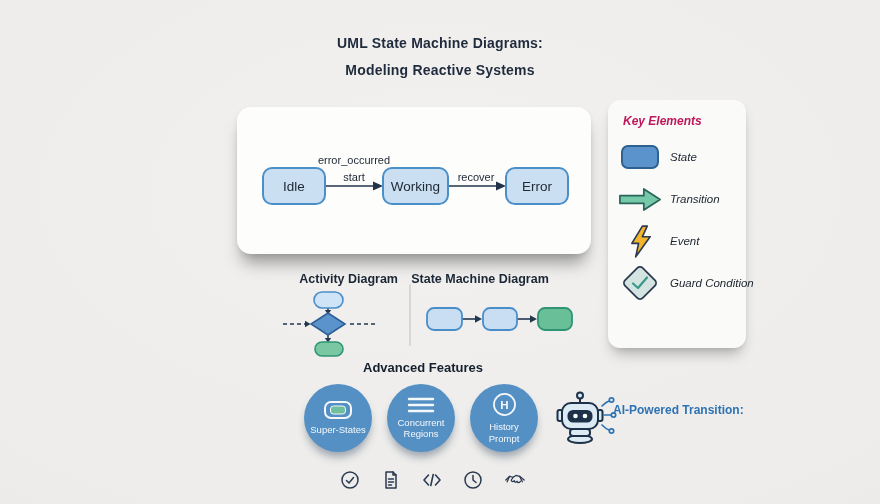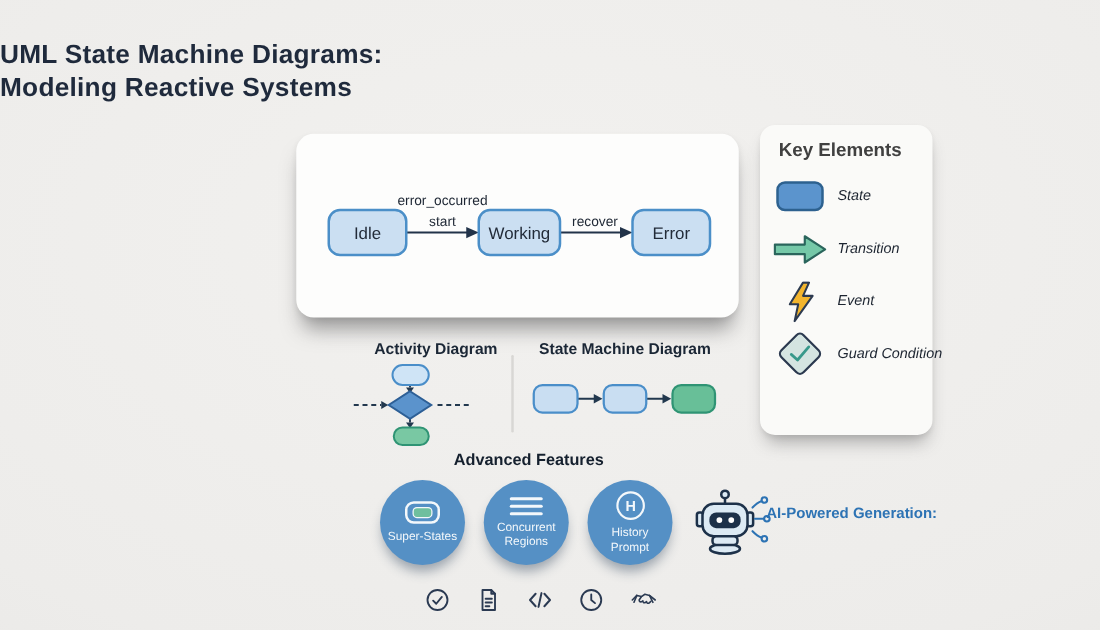--- a/index.html
+++ b/index.html
@@ -8,37 +8,37 @@
     font-family:"Liberation Sans",sans-serif;
     -webkit-font-smoothing:antialiased;
   }
   .canvas{
     position:relative;width:880px;height:504px;
     background:radial-gradient(130% 130% at 50% 38%, #f2f1ef 0%, #edecea 55%, #e4e3e1 100%);
   }
   .abs{position:absolute;}
   
   .page-title{
-    left:0;right:0;top:30px;
-    font-size:21px;font-weight:bold;color:#1f2a3c;line-height:27px;letter-spacing:.2px;
+    left:0;right:0;top:30px;text-align:center;
+    font-size:14px;font-weight:bold;color:#1f2a3c;line-height:27px;letter-spacing:.2px;
   }
   
   .main-card{
     left:237px;top:107px;width:354px;height:147px;
     background:#fdfdfc;border-radius:14px;
     box-shadow:0 14px 16px -5px rgba(70,70,72,.5), 0 2px 5px rgba(0,0,0,.07);
   }
   
   .legend-card{
     left:608px;top:100px;width:138px;height:248px;
     background:#fafaf8;border-radius:12px;
     box-shadow:0 10px 14px -5px rgba(70,70,72,.4), 0 2px 4px rgba(0,0,0,.06);
     padding:12px 0 0 10px;box-sizing:border-box;
   }
-  .legend-title{font-size:15px;font-weight:bold;color:#404040;padding-left:5px;line-height:18px;}
+  .legend-title{font-size:12px;font-weight:bold;color:#be185d;padding-left:5px;line-height:18px;font-style:italic;}
   .legend-row{display:flex;align-items:center;height:42px;font-style:italic;}
   .legend-icon-cell{width:44px;display:flex;justify-content:center;align-items:center;flex:0 0 44px;}
   .legend-label{font-size:11.5px;color:#1c2430;margin-left:8px;white-space:nowrap;}
   .state-swatch{width:38px;height:24px;border-radius:7px;background:#5b94cd;border:2px solid #2d618f;box-sizing:border-box;}
   
   .cmp-title{font-size:12.5px;font-weight:bold;color:#1b2736;text-align:center;}
   .divider{left:409px;top:284px;width:2px;height:62px;background:#d8d7d4;border-radius:1px;}
   
   .adv-title{left:353px;top:360px;width:140px;text-align:center;font-size:13px;font-weight:bold;color:#15202e;}
   .feature-circle{
@@ -129,21 +129,21 @@
           <rect x="7.5" y="7.5" width="25" height="25" rx="4" transform="rotate(45 20 20)" fill="#d4e4e1" stroke="#2c3a50" stroke-width="1.8"></rect>
           <polyline points="13,20.5 18,25 27,14.5" fill="none" stroke="#38998b" stroke-width="2.2" stroke-linecap="round" stroke-linejoin="round"></polyline>
         </svg>
       </span>
       <span class="legend-label">Guard Condition</span>
     </div>
 
   </div>
 
   <div class="abs cmp-title" style="left:258px;top:272px;width:140px;text-align:right;">Activity Diagram</div>
-  <div class="abs cmp-title" style="left:420px;top:272px;width:160px;">State Machine Diagram</div>
+  <div class="abs cmp-title" style="left:400px;top:272px;width:160px;">State Machine Diagram</div>
   <div class="abs divider"></div>
 
   <div class="abs" style="left:278px;top:288px;">
     <svg width="105" height="70" viewBox="0 0 105 70">
       <g stroke="#22384e" stroke-width="1.5" fill="none">
         <line x1="50" y1="20" x2="50" y2="22"></line>
         <line x1="5" y1="36" x2="27" y2="36" stroke-dasharray="4 3"></line>
         <line x1="72" y1="36" x2="98" y2="36" stroke-dasharray="4 3"></line>
         <line x1="50" y1="47" x2="50" y2="50"></line>
       </g>
@@ -227,21 +227,21 @@
         <path d="M48 16 q4 -4 7 -5"></path>
         <path d="M50 25 L57 25"></path>
         <path d="M48 35 q4 4 7 5"></path>
         <circle cx="57.5" cy="10" r="2.2"></circle>
         <circle cx="59.5" cy="25" r="2.2"></circle>
         <circle cx="57.5" cy="41" r="2.2"></circle>
       </g>
     </svg>
   </div>
   <div class="abs" style="left:613px;top:403px;">
-    <div class="ai-heading">AI-Powered Generation:</div>
+    <div class="ai-heading">AI-Powered Transition:</div>
   </div>
 
   <div class="abs footer-row">
     <span>
       <svg width="20" height="20" viewBox="0 0 20 20" fill="none" stroke="#2b3a52" stroke-width="1.5" stroke-linecap="round" stroke-linejoin="round">
         <circle cx="10" cy="10" r="8"></circle>
         <polyline points="6.5,10.5 9,13 13.5,7.5"></polyline>
       </svg>
     </span>
     <span>

